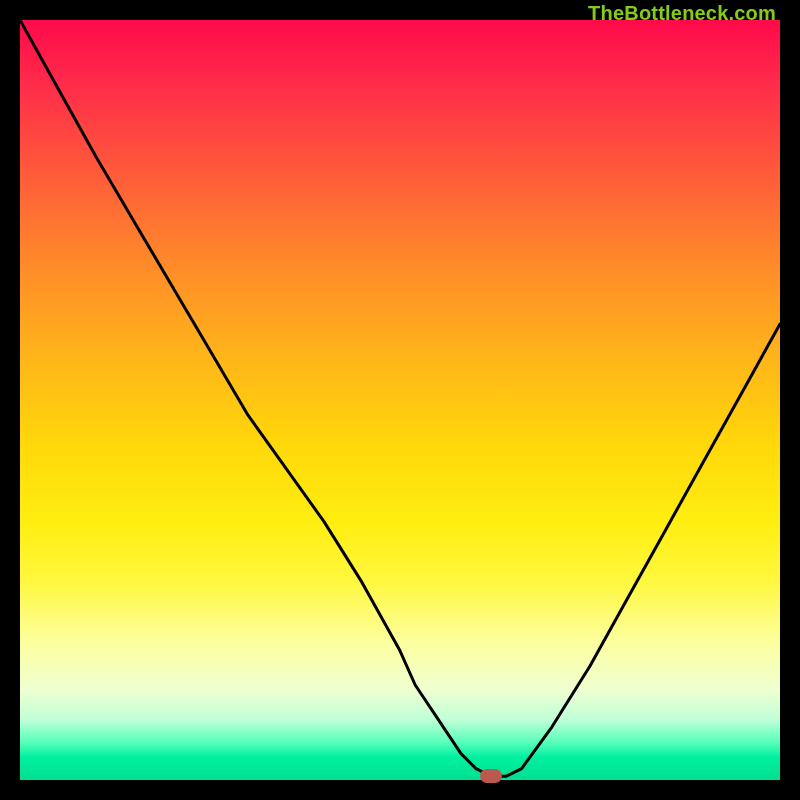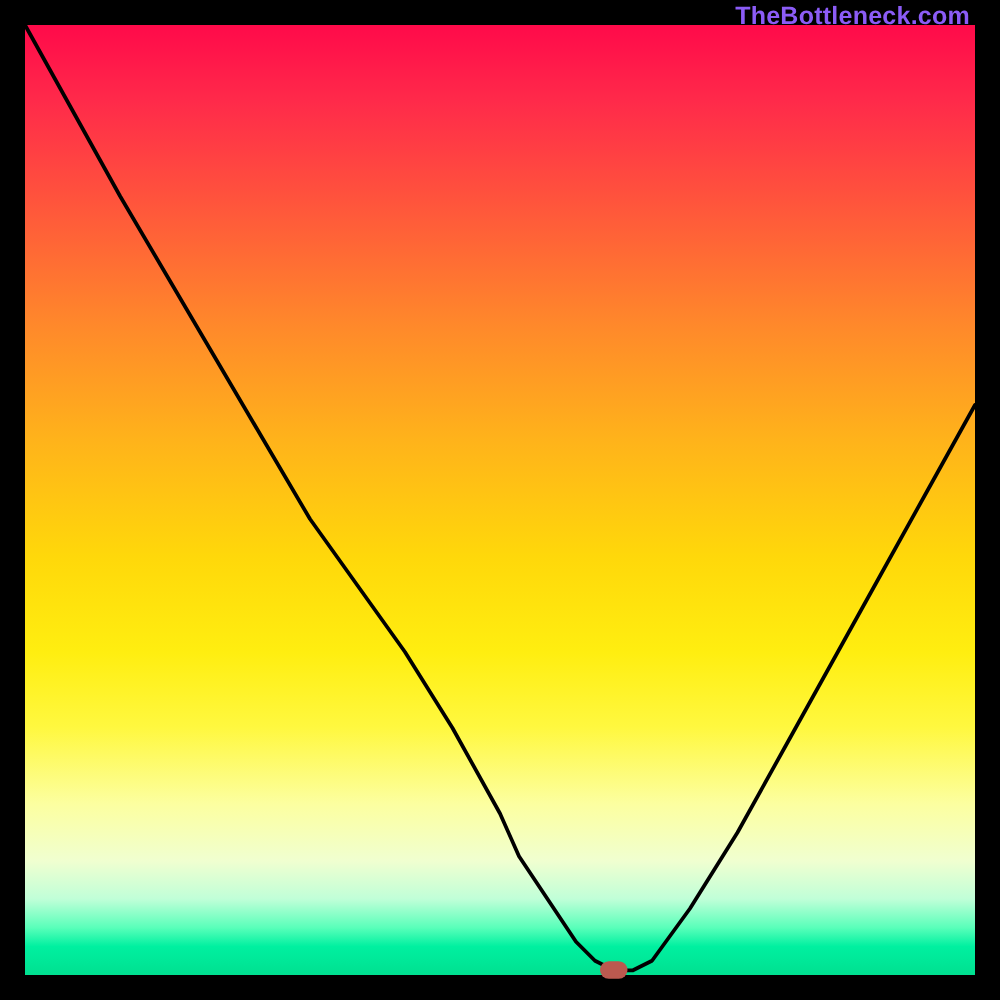--- a/index.html
+++ b/index.html
@@ -33,21 +33,21 @@
       #00e090 100%
     );
   }
   .watermark {
     position: absolute;
     top: 2px;
     right: 24px;
     font-family: Arial, Helvetica, sans-serif;
     font-size: 20px;
     font-weight: 600;
-    color: #8b5cf6;
+    color: #84cc16;
     letter-spacing: 0.2px;
   }
   svg.curve {
     position: absolute;
     left: 0;
     top: 0;
     width: 760px;
     height: 760px;
     overflow: visible;
   }

